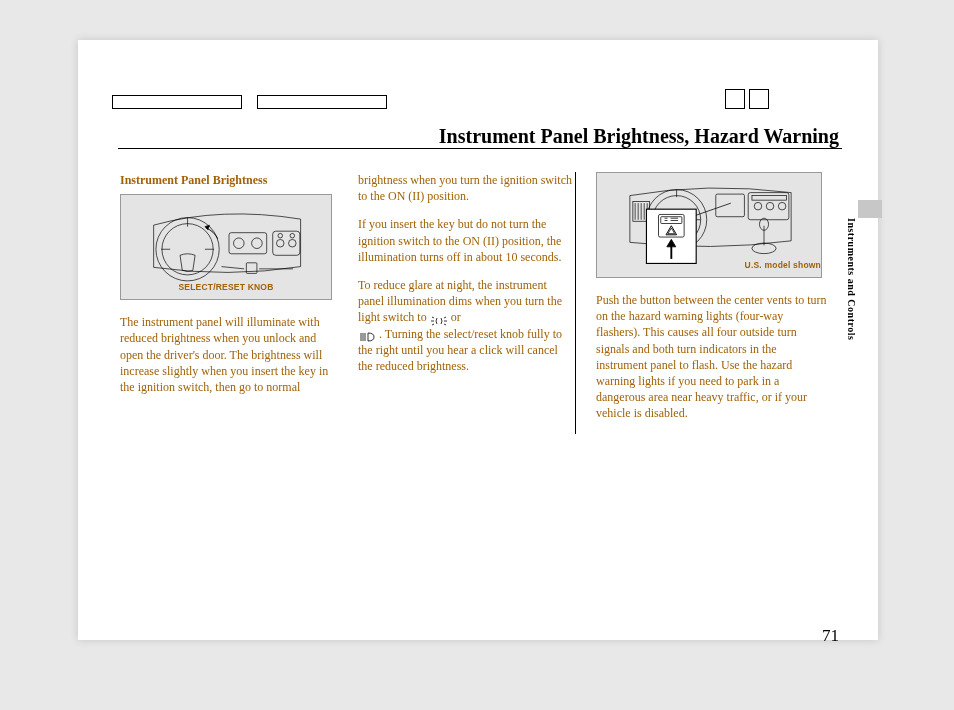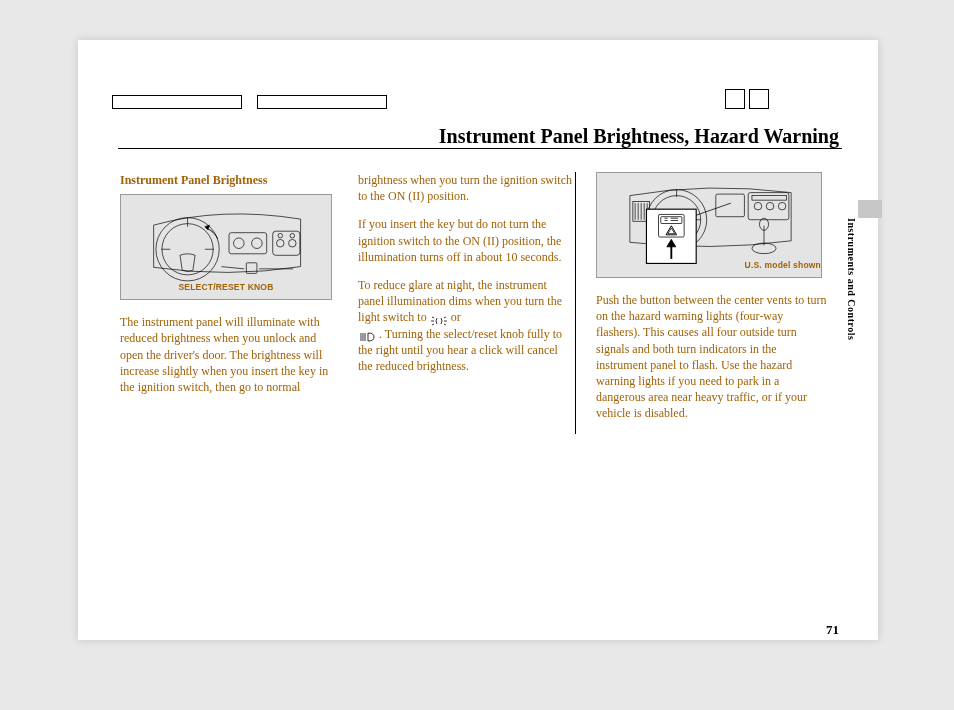--- a/index.html
+++ b/index.html
@@ -114,23 +114,23 @@
   .para { margin-bottom: 12px; }
   .inline-icon {
     display: inline-block;
     width: 18px;
     height: 10px;
     vertical-align: middle;
   }
   .page-number {
     position: absolute;
     right: 115px;
-    bottom: 72px;
-    font-size: 13px;
-    font-weight: bold;
+    bottom: 64px;
+    font-size: 17px;
+    font-weight: normal;
   }
 </style>
 </head>
 <body>
 
 <div class="page"></div>
 
 <div class="crop-box cb1"></div>
 <div class="crop-box cb2"></div>
 <div class="crop-box cb3"></div>

